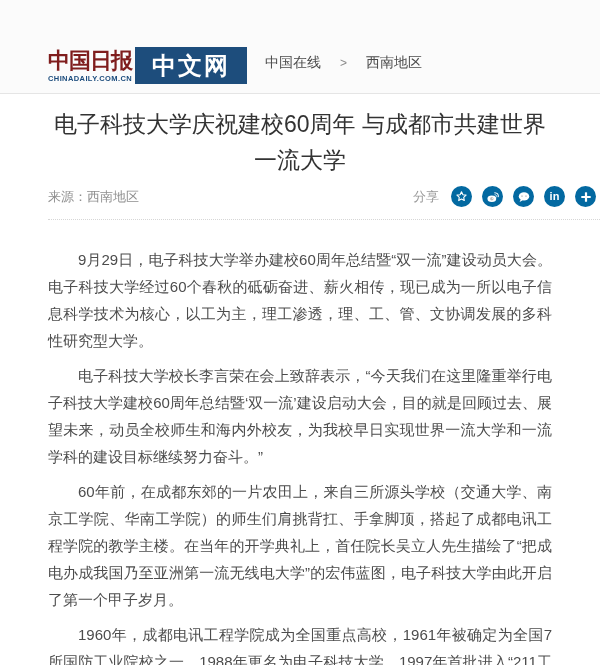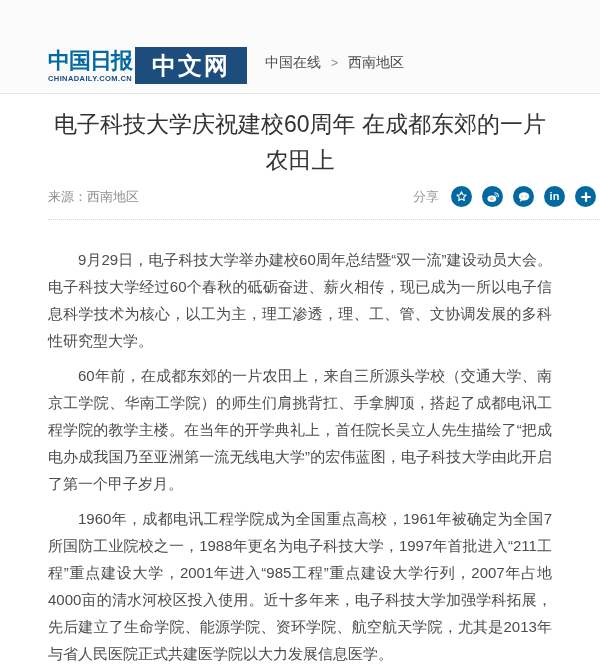--- a/index.html
+++ b/index.html
@@ -18,38 +18,38 @@
     align-items: flex-end;
     padding: 0 0 9px 48px;
   }
   .logo { display: flex; align-items: stretch; cursor: pointer; }
   .logo-cn {
     display: flex; flex-direction: column; justify-content: flex-end;
     margin-right: 3px;
   }
   .logo-calligraphy {
     font-size: 22px; font-weight: bold; letter-spacing: -1px;
-    color: #0369a1; line-height: 26px; white-space: nowrap;
+    color: #7f1d1d; line-height: 26px; white-space: nowrap;
     font-family: "Liberation Serif", "DejaVu Serif", serif;
   }
   .logo-domain {
     font-size: 7.5px; font-weight: bold; color: #1a4b7c;
     letter-spacing: 0.4px; line-height: 10px; white-space: nowrap;
   }
   .logo-box {
     background: #1d4d7c; color: #ffffff;
     width: 112px; height: 37px;
     display: flex; align-items: center; justify-content: center;
     font-size: 24px; font-weight: bold; letter-spacing: 2px;
     line-height: 1;
   }
   .breadcrumb {
     margin-left: 18px; margin-bottom: 12px;
     font-size: 14px; color: #4b4b4b;
-    display: flex; align-items: center; gap: 10px;
+    display: flex; align-items: center; gap: 19px;
     white-space: nowrap;
   }
   .breadcrumb a { color: #4b4b4b; text-decoration: none; cursor: pointer; }
   .breadcrumb .sep { color: #8a8a8a; font-size: 12px; }
   
   .main { padding: 0 48px; }
   .article-title {
     margin-top: 12px;
     font-size: 23px; line-height: 36px; font-weight: 500;
     color: #333333; text-align: center;
@@ -95,21 +95,21 @@
     <span class="logo-box">中文网</span>
   </a>
   <nav class="breadcrumb">
     <a>中国在线</a>
     <span class="sep">&gt;</span>
     <a>西南地区</a>
   </nav>
 </header>
 
 <main class="main">
-  <h1 class="article-title">电子科技大学庆祝建校60周年 在成都东郊的一片农田上</h1>
+  <h1 class="article-title">电子科技大学庆祝建校60周年 与成都市共建世界一流大学</h1>
 
   <div class="meta-row">
     <div class="source">
       <span>来源：西南地区</span>
     </div>
     <div class="share">
       <span class="share-label">分享</span>
 
       <span class="share-icon" title="">
         <svg width="13" height="13" viewBox="0 0 24 24">
@@ -142,16 +142,17 @@
         <svg width="12" height="12" viewBox="0 0 24 24">
           <rect x="9.8" y="2.5" width="4.4" height="19" rx="1.2" fill="#ffffff"></rect>
           <rect x="2.5" y="9.8" width="19" height="4.4" rx="1.2" fill="#ffffff"></rect>
         </svg>
       </span>
     </div>
   </div>
 
   <article class="article-body">
     <p>9月29日，电子科技大学举办建校60周年总结暨“双一流”建设动员大会。电子科技大学经过60个春秋的砥砺奋进、薪火相传，现已成为一所以电子信息科学技术为核心，以工为主，理工渗透，理、工、管、文协调发展的多科性研究型大学。</p>
+    <p>电子科技大学校长李言荣在会上致辞表示，“今天我们在这里隆重举行电子科技大学建校60周年总结暨‘双一流’建设启动大会，目的就是回顾过去、展望未来，动员全校师生和海内外校友，为我校早日实现世界一流大学和一流学科的建设目标继续努力奋斗。”</p>
     <p>60年前，在成都东郊的一片农田上，来自三所源头学校（交通大学、南京工学院、华南工学院）的师生们肩挑背扛、手拿脚顶，搭起了成都电讯工程学院的教学主楼。在当年的开学典礼上，首任院长吴立人先生描绘了“把成电办成我国乃至亚洲第一流无线电大学”的宏伟蓝图，电子科技大学由此开启了第一个甲子岁月。</p>
     <p>1960年，成都电讯工程学院成为全国重点高校，1961年被确定为全国7所国防工业院校之一，1988年更名为电子科技大学，1997年首批进入“211工程”重点建设大学，2001年进入“985工程”重点建设大学行列，2007年占地4000亩的清水河校区投入使用。近十多年来，电子科技大学加强学科拓展，先后建立了生命学院、能源学院、资环学院、航空航天学院，尤其是2013年与省人民医院正式共建医学院以大力发展信息医学。</p>
   </article>
 </main>
 
 </body></html>

